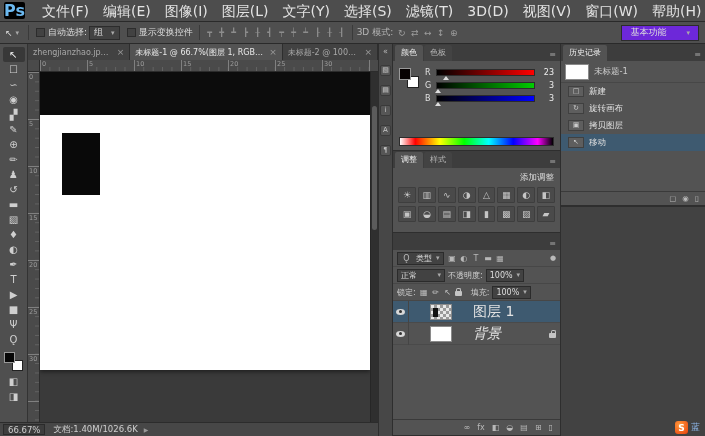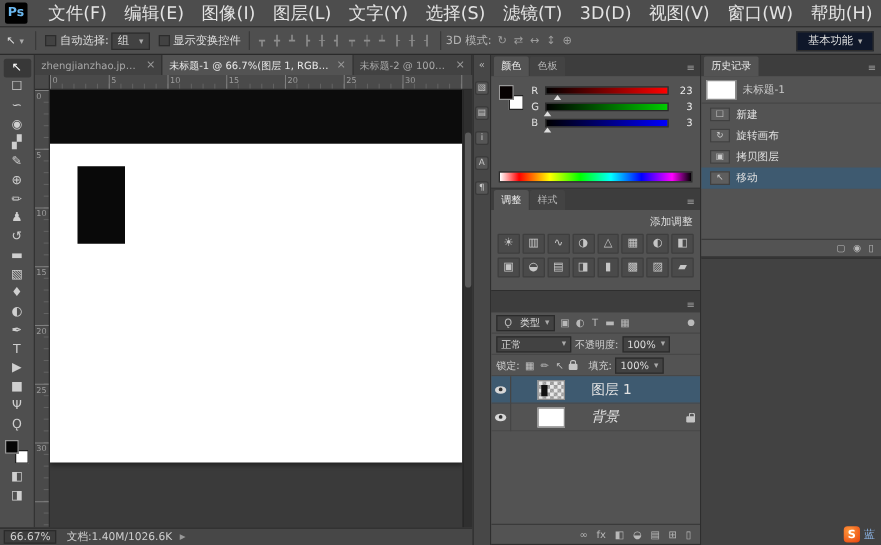--- a/index.html
+++ b/index.html
@@ -4,40 +4,40 @@
 <style>
   html,body{margin:0;padding:0;background:#222;}
   *{box-sizing:border-box;}
   .app{position:relative;width:705px;height:436px;background:#454545;overflow:hidden;
        font-family:"DejaVu Sans",sans-serif;color:#ccc;-webkit-font-smoothing:antialiased;}
 
   
   .menubar{position:absolute;left:0;top:0;width:705px;height:22px;background:#4d4d4d;
            border-bottom:1px solid #2a2a2a;display:flex;align-items:center;}
   .ps-logo{width:24px;height:17px;margin:0 10px 0 4px;background:#000000;color:#6cb9f0;
-           font-size:10px;font-weight:bold;display:flex;align-items:center;justify-content:center;border-radius:2px;}
+           font-size:16px;font-weight:bold;display:flex;align-items:center;justify-content:center;border-radius:2px;}
   .menu-items{display:flex;align-items:center;height:22px;}
   .menu-item{font-size:14px;color:#e3e3e3;padding:0 7px;line-height:22px;white-space:nowrap;}
 
   
   .optionsbar{position:absolute;left:0;top:22px;width:705px;height:22px;background:#4f4f4f;
               border-bottom:1px solid #2a2a2a;display:flex;align-items:center;font-size:9px;color:#ddd;}
   .opt-tool{display:flex;align-items:center;gap:3px;padding:0 5px;}
   .sep{width:1px;height:15px;background:#3a3a3a;margin:0 4px;flex:none;}
   .checkbox{width:9px;height:9px;border:1px solid #2c2c2c;background:#424242;margin:0 3px;flex:none;}
   .opt-label{white-space:nowrap;margin-right:2px;}
   .dim{color:#b5b5b5;}
   .opt-select{background:#424242;border:1px solid #2c2c2c;height:14px;display:flex;align-items:center;
               padding:0 4px;gap:8px;margin-right:4px;white-space:nowrap;}
   .caret{font-size:7px;color:#aaa;}
   .icon-row{display:flex;align-items:center;}
   .align-icon{font-size:8px;color:#8d8d8d;width:12px;text-align:center;}
   .mode-icon{font-size:9px;color:#9d9d9d;width:13px;text-align:center;}
-  .workspace-btn{margin-left:auto;margin-right:6px;background:#0f172a;border:1px solid #2c2c2c;height:16px;
-                 padding:0 8px;display:flex;align-items:center;gap:4px;font-size:9px;white-space:nowrap;}
+  .workspace-btn{margin-left:auto;margin-right:6px;background:#6d28d9;border:1px solid #2c2c2c;height:16px;
+                 padding:0 8px;display:flex;align-items:center;gap:20px;font-size:9px;white-space:nowrap;}
 
   
   .toolcol{position:absolute;left:0;top:44px;width:28px;height:378px;background:#4f4f4f;
            border-right:1px solid #333;display:flex;flex-direction:column;align-items:center;padding-top:3px;overflow:hidden;}
   #tools,#tools-bottom{display:flex;flex-direction:column;align-items:center;}
   .tool{width:22px;height:15px;display:flex;align-items:center;justify-content:center;
         font-size:10px;color:#cfcfcf;border-radius:2px;}
   .tool.active{background:#383838;color:#fff;}
   .swatches{position:relative;width:19px;height:19px;margin:5px 0 3px;}
   .sw-bg{position:absolute;right:0;bottom:0;width:11px;height:11px;background:#fff;border:1px solid #222;}
@@ -133,21 +133,21 @@
   .filter-glyph{font-size:8px;color:#b8b8b8;width:11px;text-align:center;}
   .toggle-dot{margin-left:auto;font-size:7px;color:#bbb;}
   .tiny-label{font-size:8px;color:#cfcfcf;white-space:nowrap;}
   .lock-glyph{font-size:8px;color:#c0c0c0;width:10px;text-align:center;}
   .lockicon{display:inline-block;position:relative;width:7px;height:5px;background:#c4c4c4;border-radius:1px;margin-top:3px;}
   .lockicon::before{content:"";position:absolute;left:1.5px;top:-3px;width:3px;height:3px;
                     border:1px solid #c4c4c4;border-bottom:none;border-radius:2px 2px 0 0;}
   .ml-auto{margin-left:auto;margin-right:4px;}
   .layer-list{flex:1;}
   .layer-row{height:22px;display:flex;align-items:center;gap:21px;padding:0 0 0 0;
-             border-bottom:1px solid #4a4a4a;font-size:11px;color:#e2e2e2;}
+             border-bottom:1px solid #4a4a4a;font-size:14px;color:#e2e2e2;}
   .layer-row.selected{background:#3e5a70;}
   .eye-box{width:16px;height:22px;border-right:1px solid #454545;display:flex;align-items:center;justify-content:center;flex:none;}
   .eye{width:9px;height:6px;background:#d8d8d8;border-radius:50%;position:relative;}
   .eye::after{content:"";position:absolute;left:3px;top:1.5px;width:3px;height:3px;background:#333;border-radius:50%;}
   .l-thumb{width:22px;height:16px;border:1px solid #8a8a8a;flex:none;position:relative;overflow:hidden;}
   .thumb-checker{background-image:linear-gradient(45deg,#9a9a9a 25%,transparent 25%,transparent 75%,#9a9a9a 75%),
                  linear-gradient(45deg,#9a9a9a 25%,transparent 25%,transparent 75%,#9a9a9a 75%);
                  background-size:6px 6px;background-position:0 0,3px 3px;background-color:#e8e8e8;}
   .thumb-ink{position:absolute;left:2px;top:3px;width:5px;height:9px;background:#111;}
   .thumb-white{background:#fff;}
@@ -424,21 +424,21 @@
           <span id="filter-icons" style="display:flex;gap:1px;">
               <span class="filter-glyph">▣</span>
               <span class="filter-glyph">◐</span>
               <span class="filter-glyph">T</span>
               <span class="filter-glyph">▬</span>
               <span class="filter-glyph">▦</span>
             </span>
           <span class="toggle-dot">●</span>
         </div>
         <div class="l-blend">
-          <div class="mini-select" style="width:60px;">
+          <div class="mini-select" style="width:48px;">
             <span>正常</span>
             <span class="caret" style="margin-left:auto;">▾</span>
           </div>
           <span class="tiny-label">不透明度:</span>
           <div class="mini-select">
             <span>100%</span>
             <span class="caret">▾</span>
           </div>
         </div>
         <div class="l-lock">

